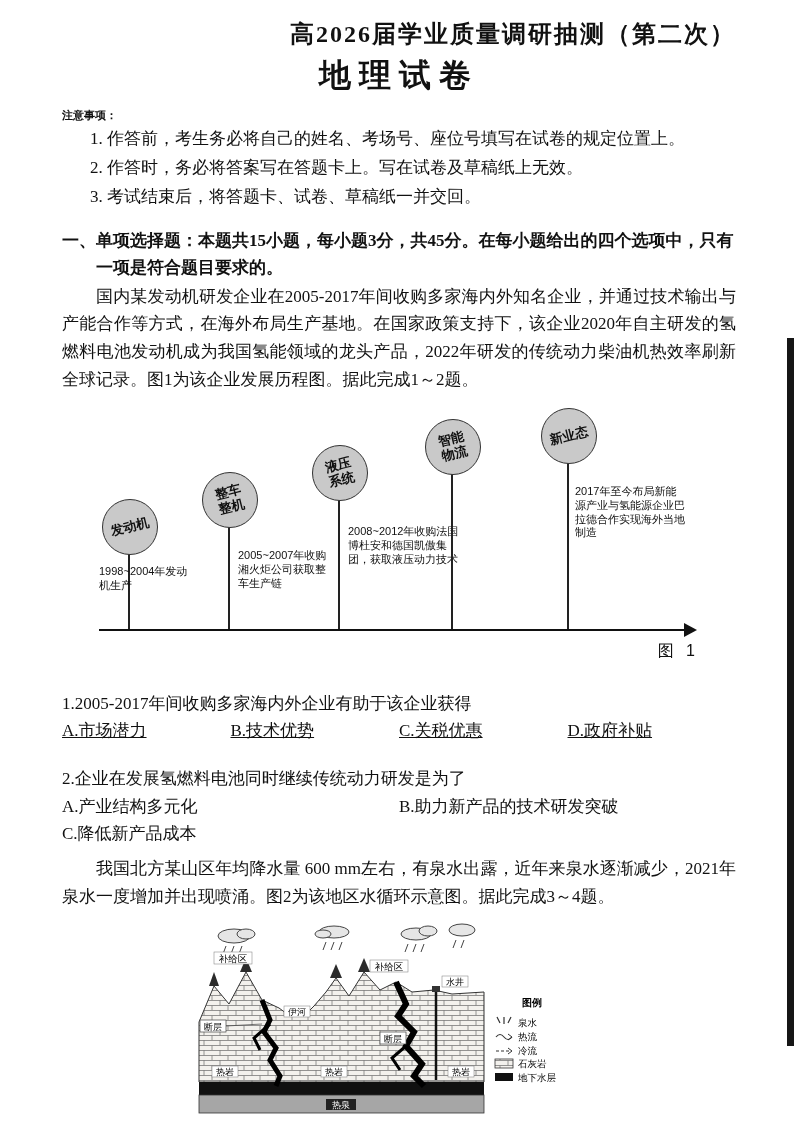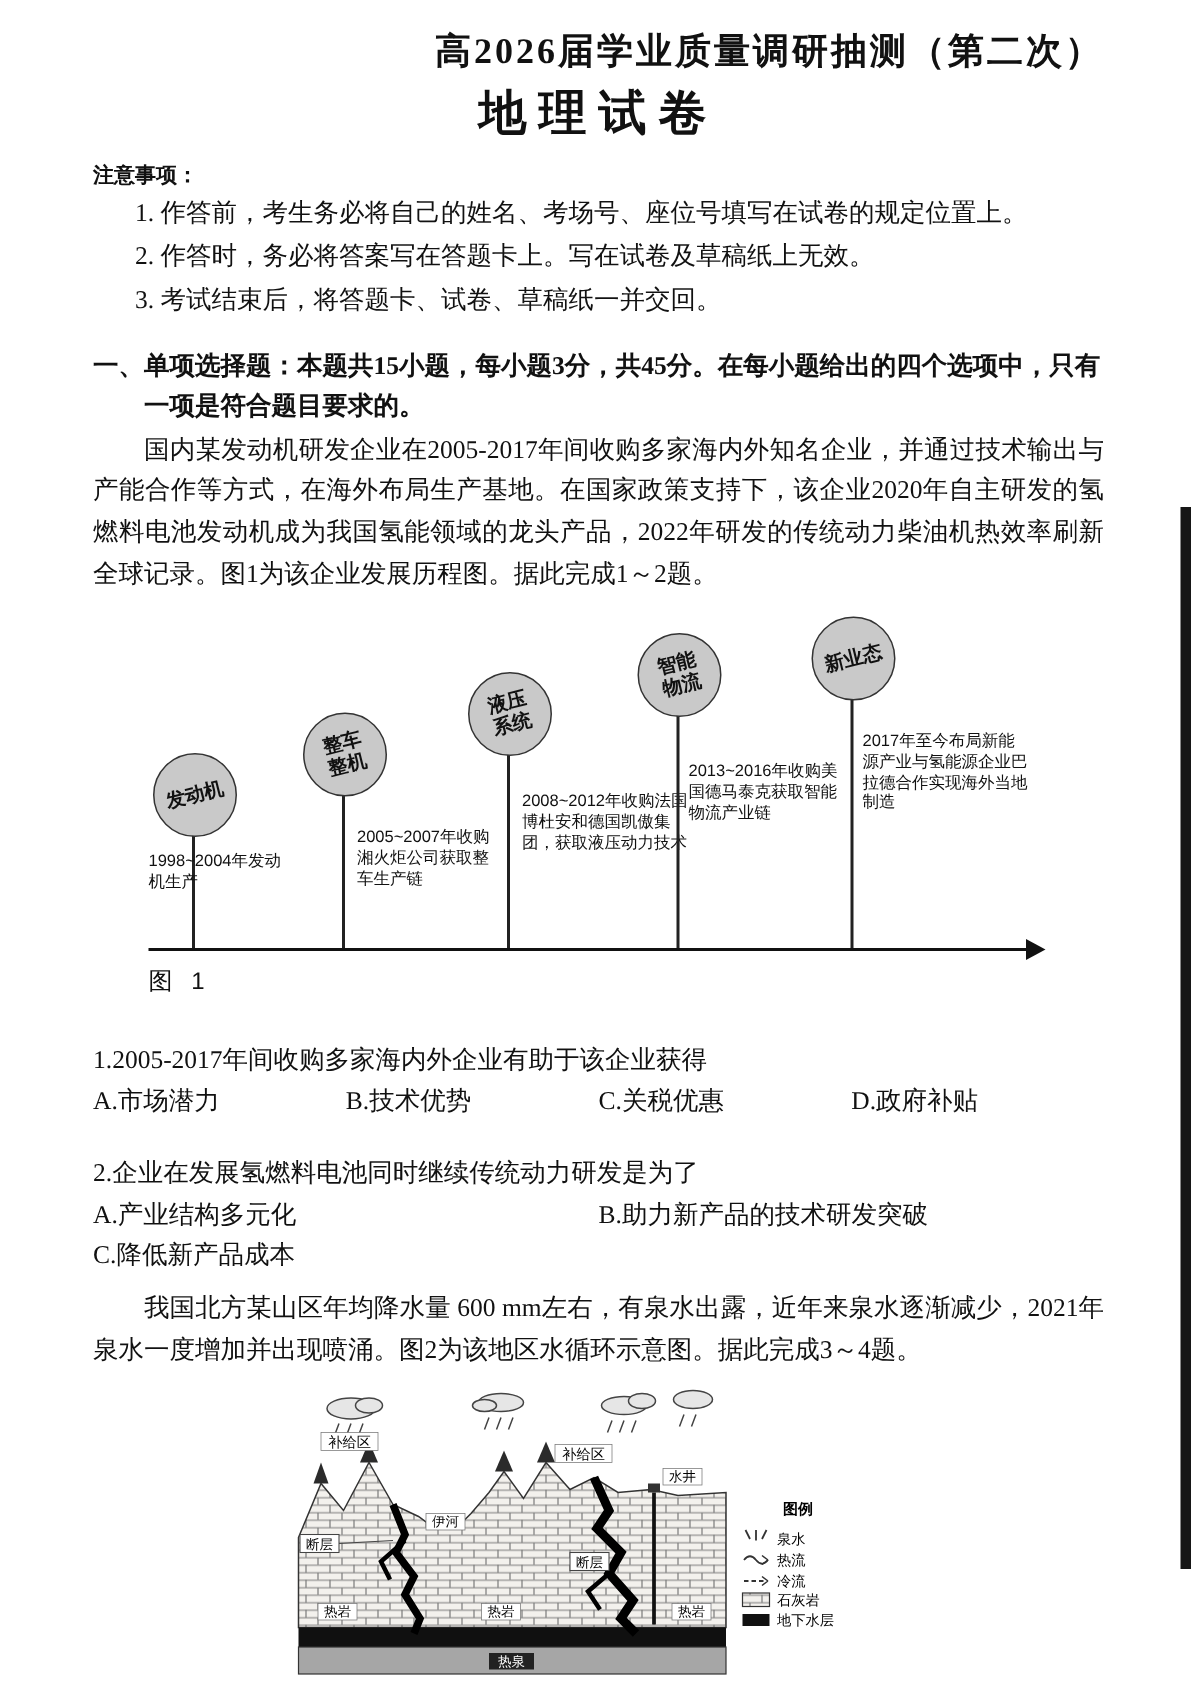--- a/index.html
+++ b/index.html
@@ -3,43 +3,43 @@
 <meta charset="utf-8">
 <style>
   html,body{margin:0;padding:0;background:#e9e9e9;}
   .page{
     width:794px;min-height:1123px;background:#fff;margin:0 auto;position:relative;
     box-sizing:border-box;padding:14px 58px 30px 62px;
     font-family:"Liberation Serif","DejaVu Serif",serif;color:#111;
   }
   .title{font-size:24px;font-weight:bold;text-align:right;margin:4px 0 0;letter-spacing:2px;}
   .subtitle{font-size:32px;font-weight:bold;text-align:center;margin:4px 0 10px;letter-spacing:8px;}
-  .notice-head{font-size:14px;font-weight:bold;margin:8px 0 2px;}
+  .notice-head{font-size:11px;font-weight:bold;margin:8px 0 2px;}
   .notice-item{font-size:17px;line-height:1.6;margin:2px 0 0 28px;}
   .sec-head{font-size:17px;font-weight:bold;line-height:1.6;margin:16px 0 2px;padding-left:2em;text-indent:-2em;}
   .para{font-size:17px;line-height:1.62;text-align:justify;text-indent:2em;margin:2px 0;}
   .q-stem{font-size:17px;line-height:1.6;margin-top:21px;}
   .opts4{display:flex;font-size:17px;line-height:1.6;}
-  .opts4>div{width:25%;}
+  .opts4>div{width:25%;text-decoration:underline;}
   .opts2{display:flex;font-size:17px;line-height:1.6;flex-wrap:wrap;}
   .opts2>div{width:50%;}
 
   
   .fig1{position:relative;width:600px;height:262px;margin:14px auto 6px;
         font-family:"Liberation Sans","DejaVu Sans",sans-serif;}
   .axis{position:absolute;left:0;top:222px;width:585px;height:2px;background:#111;}
   .axis-arrow{position:absolute;left:585px;top:216px;width:0;height:0;
     border-left:13px solid #111;border-top:7px solid transparent;border-bottom:7px solid transparent;}
   .stalk{position:absolute;width:2px;background:#222;}
   .node-circle{position:absolute;width:54px;height:54px;border-radius:50%;
     background:#c9c9c9;border:1.5px solid #333;display:flex;align-items:center;justify-content:center;
     font-size:13px;font-weight:bold;text-align:center;line-height:1.15;}
   .node-circle .cl{display:block;transform:rotate(-14deg);}
   .node-desc{position:absolute;font-size:11px;line-height:1.25;color:#111;}
-  .fig-caption{text-align:left;font-size:16px;margin:2px 0 4px;letter-spacing:4px;}
+  .fig-caption{text-align:right;font-size:16px;margin:2px 0 4px;letter-spacing:4px;}
 
   
   .fig2{width:430px;margin:10px auto 0;display:block;}
   .fig2 text{font-family:"Liberation Sans","DejaVu Sans",sans-serif;}
   .edge-bar{position:absolute;right:0;top:338px;width:7px;height:708px;background:#161616;}
 </style>
 </head>
 <body>
 
 <div class="page">
@@ -77,21 +77,20 @@
     <div class="stalk" style="left:239px;top:92px;height:130px;"></div>
     <div class="node-circle" style="left:213px;top:38px;">
       <span class="cl" style="width:30px;">液压系统</span>
     </div>
     <div class="node-desc" style="left:249px;top:118px;width:116px;">2008~2012年收购法国博杜安和德国凯傲集团，获取液压动力技术</div>
 
     <div class="stalk" style="left:352px;top:66px;height:156px;"></div>
     <div class="node-circle" style="left:326px;top:12px;">
       <span class="cl" style="width:30px;">智能物流</span>
     </div>
-    <div class="node-desc" style="left:360px;top:98px;width:106px;">2013~2016年收购美国德马泰克获取智能物流产业链</div>
 
     <div class="stalk" style="left:468px;top:55px;height:167px;"></div>
     <div class="node-circle" style="left:442px;top:1px;">
       <span class="cl" style="width:44px;">新业态</span>
     </div>
     <div class="node-desc" style="left:476px;top:78px;width:112px;">2017年至今布局新能源产业与氢能源企业巴拉德合作实现海外当地制造</div>
 
     <div class="fig-caption" style="position:absolute;left:0;right:0;top:232px;">图 1</div>
   </div>
 

